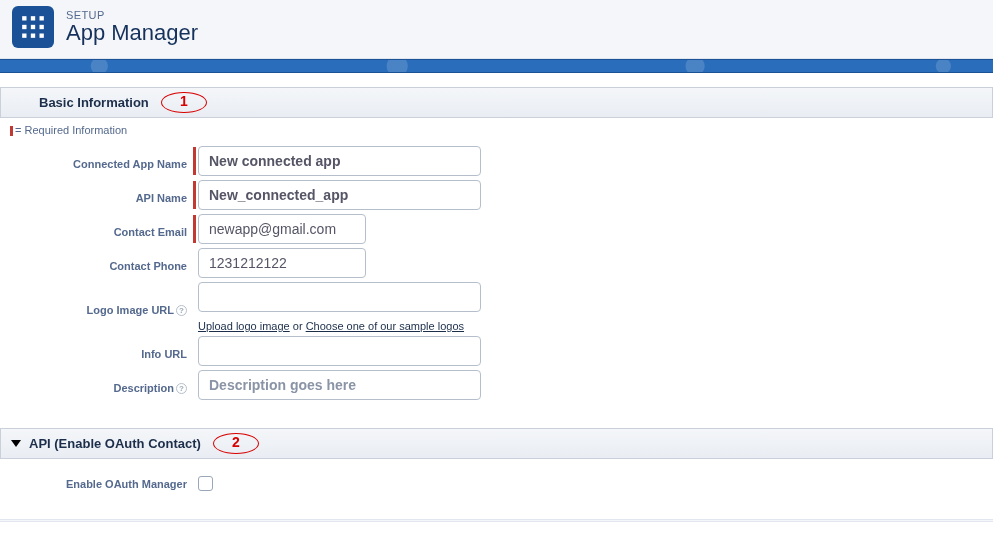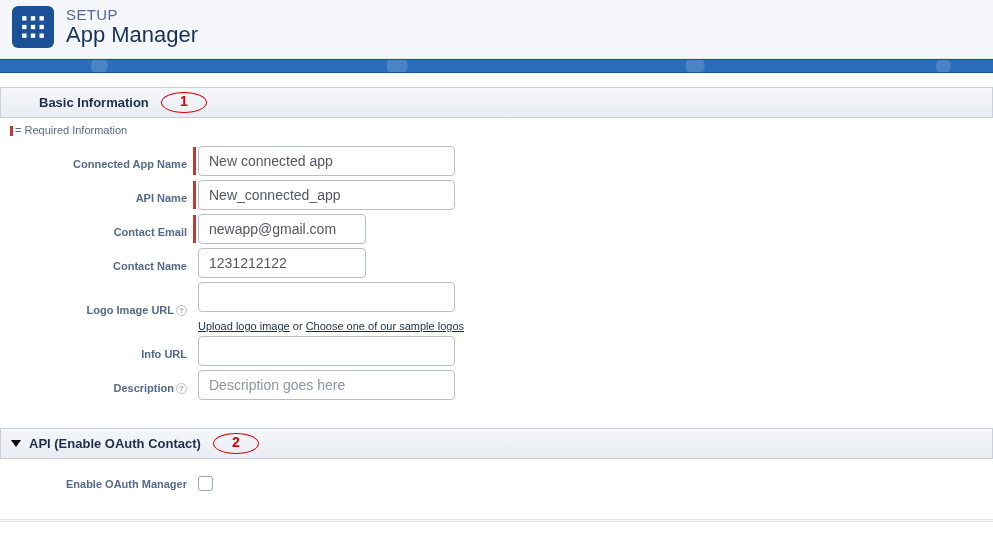--- a/index.html
+++ b/index.html
@@ -1,20 +1,20 @@
 <!DOCTYPE html>
 <html><head>
 <meta charset="utf-8">
 <style>
   * { box-sizing: border-box; }
   body { margin:0; font-family: "Segoe UI", Arial, sans-serif; background:#fff; color:#16325c; width:993px; }
   .header-bar { background:#f4f6f9; padding:6px 12px 10px; display:flex; align-items:center; border-bottom:1px solid #e0e5ee; }
   .app-icon { width:42px; height:42px; background:#1b5297; border-radius:6px; display:flex; align-items:center; justify-content:center; margin-right:12px; }
   .app-icon svg { width:26px; height:26px; }
-  .setup-label { font-size:15px; color:#54698d; letter-spacing:0.4px; }
+  .setup-label { font-size:11px; color:#54698d; letter-spacing:0.4px; }
   .page-title { font-size:22px; font-weight:500; color:#16325c; line-height:1.1; }
   .topo-strip { height:14px; background:#2a6ebb; border-top:1px solid #1b5297; border-bottom:1px solid #1b5297;
     background-image: radial-gradient(circle at 10% 50%, rgba(255,255,255,0.15) 8px, transparent 9px),
                       radial-gradient(circle at 40% 50%, rgba(255,255,255,0.15) 10px, transparent 11px),
                       radial-gradient(circle at 70% 50%, rgba(255,255,255,0.15) 9px, transparent 10px),
                       radial-gradient(circle at 95% 50%, rgba(255,255,255,0.15) 7px, transparent 8px);
   }
   .section-header { background: linear-gradient(#f4f6f9,#e9edf3); border:1px solid #c9d0da; padding:4px 10px; font-size:13px; font-weight:bold; color:#1c2e4a; margin-top:14px; display:flex; align-items:center; }
   .section-header .arrow { width:0;height:0;border-left:5px solid transparent;border-right:5px solid transparent;border-top:7px solid #000; margin-right:8px; }
   .section-header .label-text { margin-left:28px; }
@@ -22,21 +22,21 @@
   .req-note { font-size:11px; color:#54698d; padding:6px 10px 2px; }
   .req-bar-mini { display:inline-block; width:3px; height:10px; background:#c23934; vertical-align:middle; margin-right:2px;}
   .form-area { padding:4px 0 10px; }
   .row { display:flex; align-items:center; margin:4px 0; }
   .lbl { width:193px; text-align:right; font-size:11px; color:#54698d; padding-top:6px; padding-right:6px; font-weight:bold; }
   .lbl .help { display:inline-block; width:11px; height:11px; border:1px solid #b5bfcc; border-radius:50%; font-size:8px; color:#9aa7b8; text-align:center; line-height:10px; margin-left:2px; vertical-align:middle; }
   .req-mark { width:3px; height:28px; background:#c23934; margin-right:2px; align-self:center; }
   .req-mark.hidden { background:transparent; }
   input.txt { height:30px; border:1px solid #b5bfcc; border-radius:4px; padding:4px 10px; font-size:14px; color:#556; font-family:inherit; }
   input.txt::placeholder { color:#8a94a6; }
-  .w-lg { width:257px; }
+  .w-lg { width:283px;font-weight:bold; }
   .w-sm { width:168px; }
   .hint { font-size:11px; color:#1c2e4a; margin-top:8px; }
   .hint a { color:#1c2e4a; text-decoration:underline; cursor:pointer; }
   .checkbox { width:15px; height:15px; border:1px solid #9aa7b8; border-radius:3px; background:#fff; margin-top:4px; }
   .callout { position:relative; display:inline-block; width:46px; height:21px; border:1.5px solid #d80000; border-radius:50%; margin-left:12px; }
   .callout span { color:#d80000; font-size:14px; position:absolute; top:0; left:50%; transform:translateX(-50%); }
   .footer-line { height:3px; background:#f4f6f9; border-top:1px solid #e2e7ef; border-bottom:1px solid #e2e7ef; margin-top:10px;}
 </style>
 </head>
 <body>
@@ -90,21 +90,21 @@
     <input class="txt w-lg" value="New_connected_app" style="">
   </div>
 
   <div class="row">
     <div class="lbl">Contact Email</div>
     <div class="req-mark"></div>
     <input class="txt w-sm" value="newapp@gmail.com" style="">
   </div>
 
   <div class="row">
-    <div class="lbl">Contact Name</div>
+    <div class="lbl">Contact Phone</div>
     <div class="req-mark hidden"></div>
     <input class="txt w-sm" value="1231212122" style="">
   </div>
 
   <div class="row">
     <div class="lbl"><span>Logo Image URL</span><span class="help">?</span></div>
     <div class="req-mark hidden"></div>
     <div>
       <input class="txt w-lg" value="" style="">
       <div class="hint">

